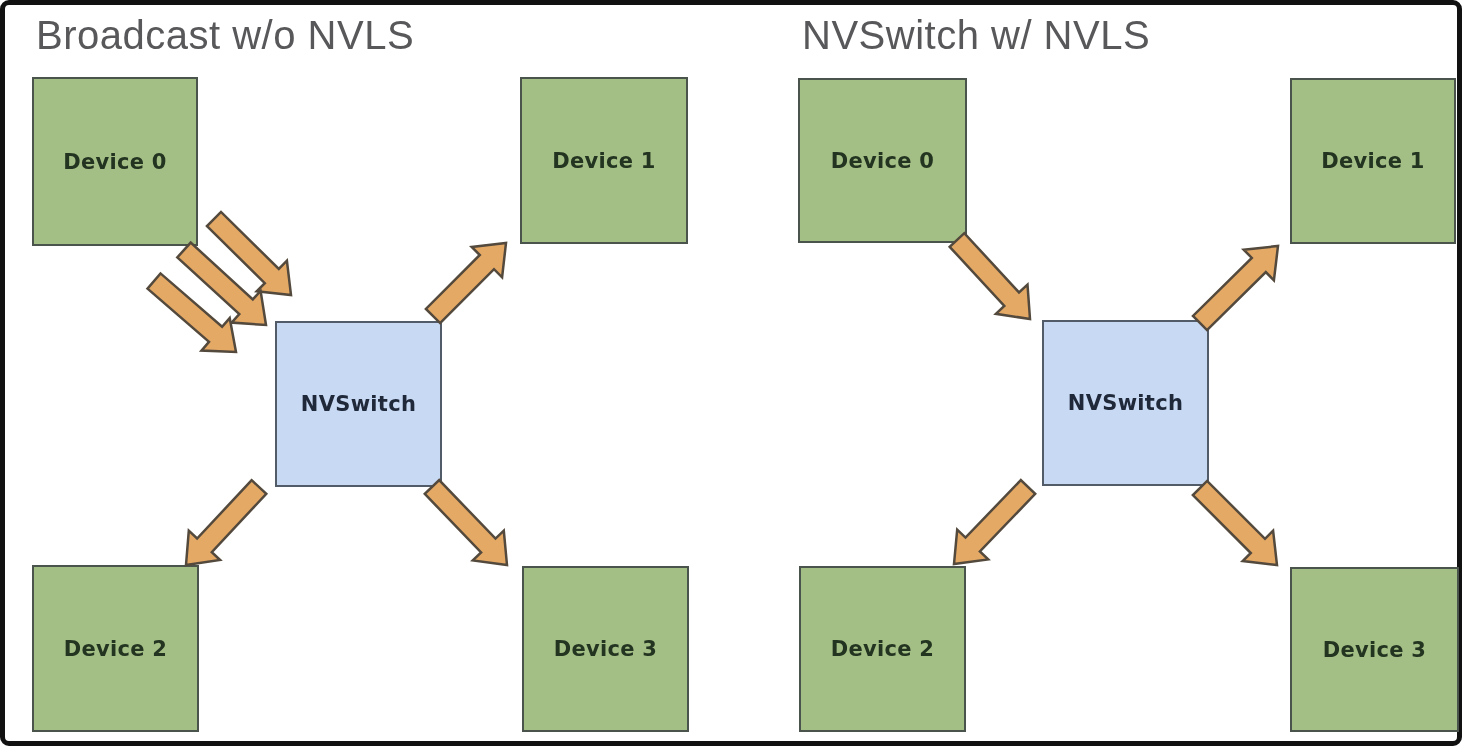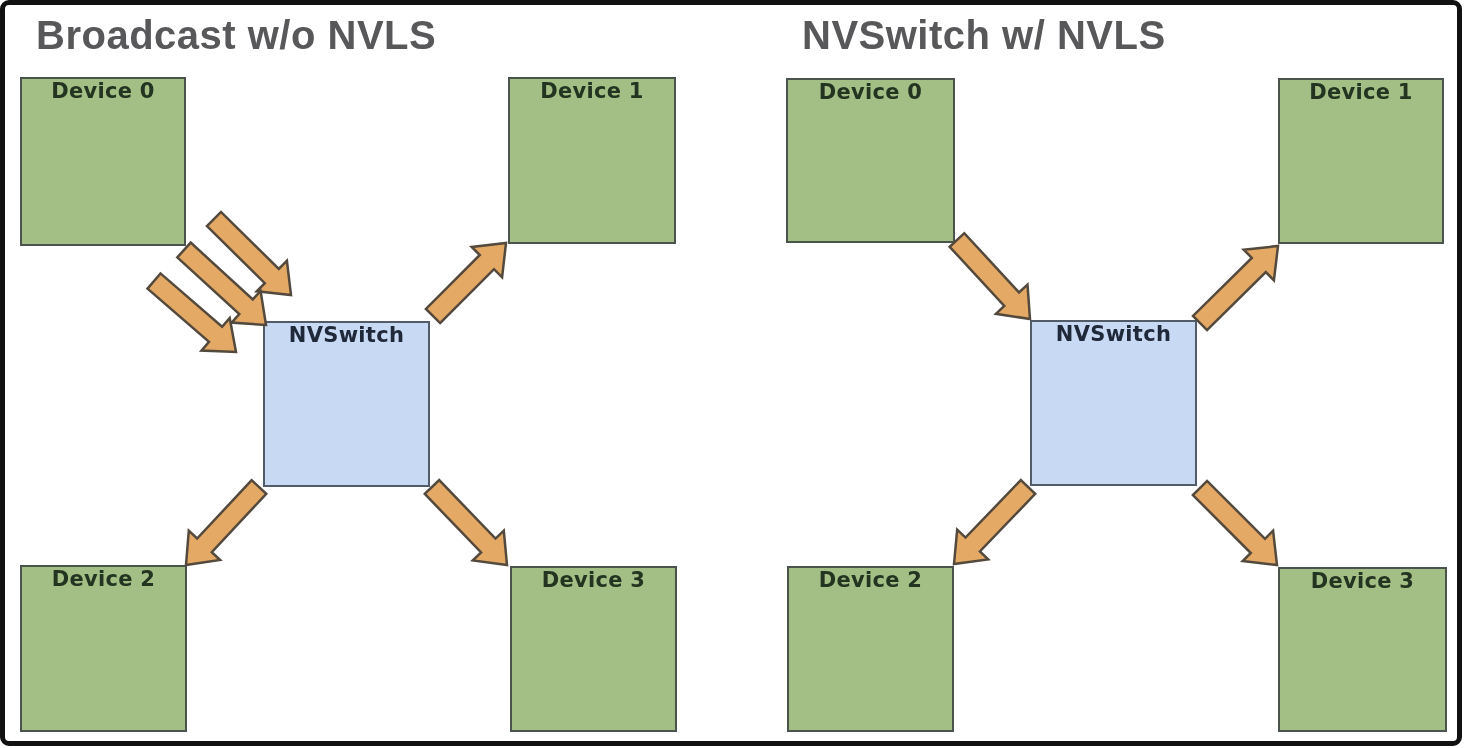--- a/index.html
+++ b/index.html
@@ -17,31 +17,32 @@
     width: 1452px;
     height: 736px;
     border: 5px solid var(--frame-border, #111);
     border-radius: 9px;
     background: var(--background, #fff);
   }
   .title {
     position: absolute;
     font-family: "Liberation Sans", sans-serif;
     font-size: 40px;
-    font-weight: 700;
+    font-weight: 400;
     color: var(--title-color, #58585a);
     white-space: nowrap;
     letter-spacing: 0.5px;
   }
   .node {
     position: absolute;
     box-sizing: border-box;
     display: flex;
-    align-items: flex-start;
+    align-items: center;
     justify-content: center;
+    margin-left: 12px;
   }
   .node .label {
     font-family: "DejaVu Sans", sans-serif;
     font-size: 21px;
     font-weight: 600;
     letter-spacing: 0.3px;
   }
   .device {
     background: var(--device-fill, #a4bf85);
     border: 2px solid var(--device-border, #4b534d);

